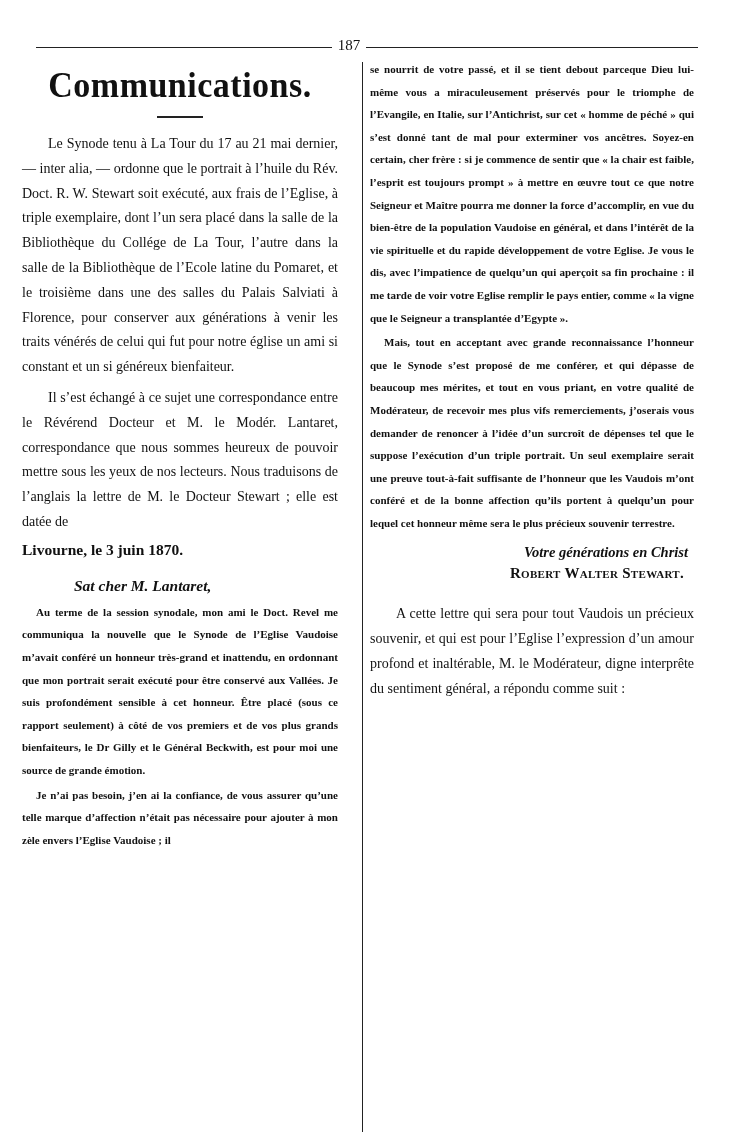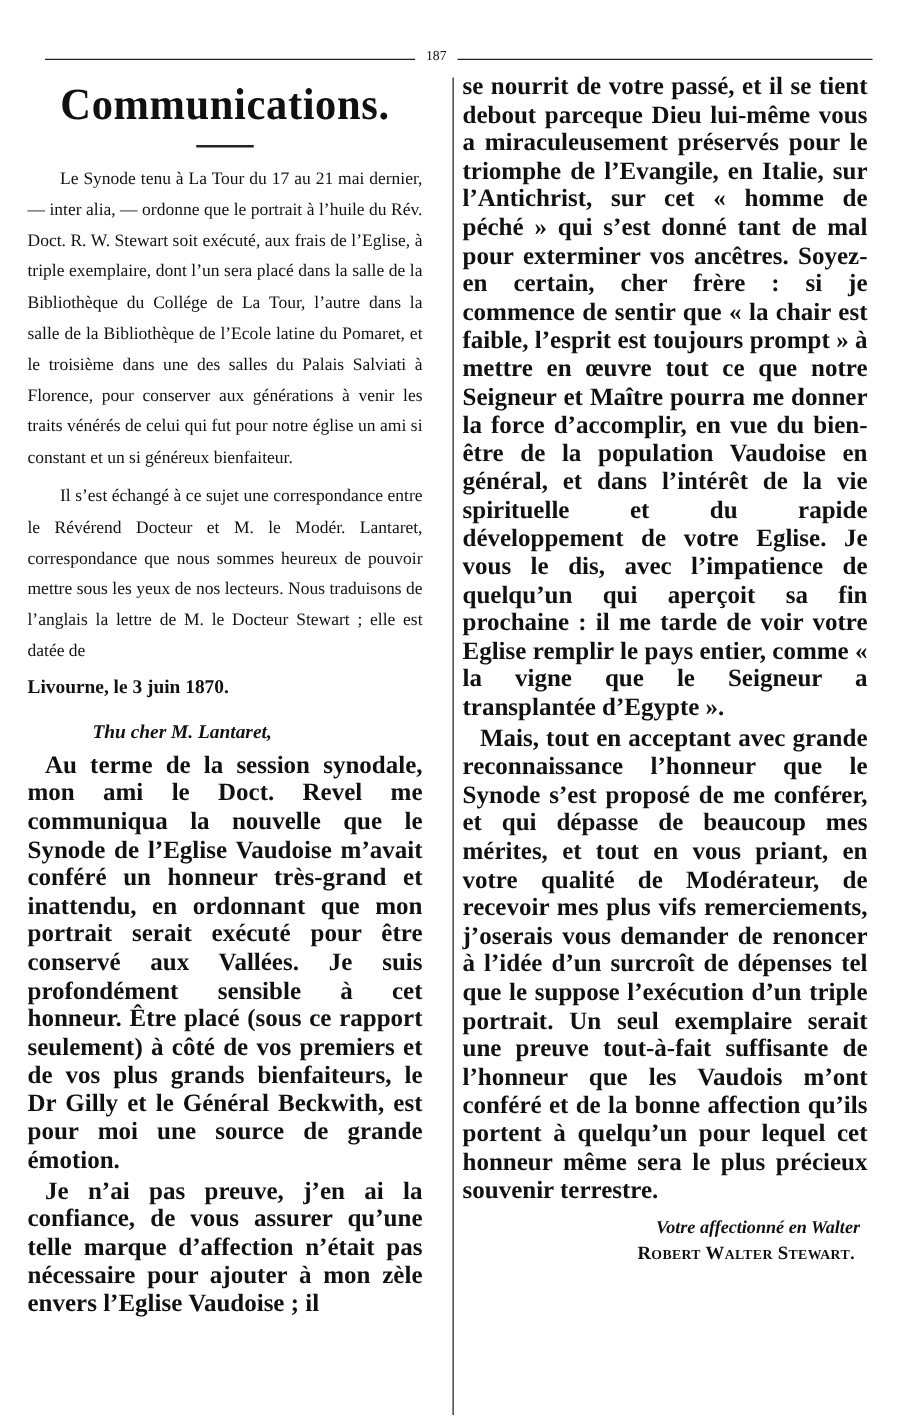--- a/index.html
+++ b/index.html
@@ -3,37 +3,37 @@
 <meta charset="utf-8">
 <style>
   html, body { margin: 0; padding: 0; background: #ffffff; }
   body { width: 729px; height: 1140px; position: relative; overflow: hidden; color: #111; }
   .page { position: absolute; left: 0; top: 0; width: 729px; height: 1140px; }
   .header { position: absolute; left: 36px; top: 35px; width: 662px; height: 20px; }
   .header .rule { position: absolute; top: 12px; height: 0; border-top: 1.3px solid #222; }
   .header .rule.left { left: 0; width: 296px; }
   .header .rule.right { left: 330px; width: 332px; }
   .header .num { position: absolute; left: 296px; width: 34px; top: 0; text-align: center;
-    font-family: "Liberation Serif", serif; font-size: 11px; line-height: 20px; }
+    font-family: "Liberation Serif", serif; font-size: 15px; line-height: 20px; }
   .col-rule { position: absolute; left: 362px; top: 62px; width: 0; height: 1070px; border-left: 1.5px solid #222; }
 
   .col { position: absolute; }
   .col.left { left: 22px; top: 58px; width: 316px; }
   .col.right { left: 370px; top: 58px; width: 324px; }
 
   .title { font-family: "Liberation Serif", serif; font-weight: bold; font-size: 34px; text-align: center;
     letter-spacing: 0.5px; line-height: 46px; margin: 4px 0 0 0; transform: scaleY(1.05); }
   .title-dash { width: 46px; margin: 8px auto 14px auto; border-top: 2px solid #222; }
 
   .big { font-family: "Liberation Serif", serif; font-size: 14px; line-height: 24.8px; text-align: justify; margin: 0; }
   .big p { margin: 0 0 6px 0; text-indent: 26px; text-align: justify; }
   .dateline { font-family: "Liberation Serif", serif; font-weight: bold; font-size: 15.5px; text-align: left; margin: 4px 0 18px 0; }
   .salute { font-family: "Liberation Serif", serif; font-style: italic; font-weight: bold; font-size: 15.5px; margin: 16px 0 6px 52px; }
 
-  .small { font-family: "Liberation Serif", serif; font-weight: bold; font-size: 20px; line-height: 22.6px; text-align: justify; }
+  .small { font-family: "Liberation Serif", serif; font-weight: bold; font-size: 11px; line-height: 22.6px; text-align: justify; }
   .small p { margin: 0 0 2px 0; text-indent: 14px; }
   .small p.cont { text-indent: 0; }
   .closing { font-family: "Liberation Serif", serif; font-style: italic; font-weight: bold; font-size: 14.5px; text-align: right; margin: 10px 6px 4px 0; }
   .signature { font-family: "Liberation Serif", serif; font-weight: bold; font-variant: small-caps; font-size: 15px; text-align: right; margin: 4px 10px 20px 0; letter-spacing: 0.3px; }
   .right .big { margin-top: 16px; }
 </style>
 </head>
 <body>
 
 <div class="page">
@@ -47,29 +47,32 @@
   <div class="col-rule"></div>
 
   <div class="col left">
     <div class="title">Communications.</div>
     <div class="title-dash"></div>
     <div class="big">
       <p>Le Synode tenu à La Tour du 17 au 21 mai dernier, — inter alia, — ordonne que le portrait à l’huile du Rév. Doct. R. W. Stewart soit exécuté, aux frais de l’Eglise, à triple exemplaire, dont l’un sera placé dans la salle de la Bibliothèque du Collége de La Tour, l’autre dans la salle de la Bibliothèque de l’Ecole latine du Pomaret, et le troisième dans une des salles du Palais Salviati à Florence, pour conserver aux générations à venir les traits vénérés de celui qui fut pour notre église un ami si constant et un si généreux bienfaiteur.</p>
       <p>Il s’est échangé à ce sujet une correspondance entre le Révérend Docteur et M. le Modér. Lantaret, correspondance que nous sommes heureux de pouvoir mettre sous les yeux de nos lecteurs. Nous traduisons de l’anglais la lettre de M. le Docteur Stewart ; elle est datée de</p>
     </div>
     <div class="dateline">Livourne, le 3 juin 1870.</div>
-    <div class="salute">Thu cher M. Lantaret,</div>
+    <div class="salute">Sat cher M. Lantaret,</div>
     <div class="small">
       <p>Au terme de la session synodale, mon ami le Doct. Revel me communiqua la nouvelle que le Synode de l’Eglise Vaudoise m’avait conféré un honneur très-grand et inattendu, en ordonnant que mon portrait serait exécuté pour être conservé aux Vallées. Je suis profondément sensible à cet honneur. Être placé (sous ce rapport seulement) à côté de vos premiers et de vos plus grands bienfaiteurs, le Dr Gilly et le Général Beckwith, est pour moi une source de grande émotion.</p>
-      <p>Je n’ai pas preuve, j’en ai la confiance, de vous assurer qu’une telle marque d’affection n’était pas nécessaire pour ajouter à mon zèle envers l’Eglise Vaudoise ; il</p>
+      <p>Je n’ai pas besoin, j’en ai la confiance, de vous assurer qu’une telle marque d’affection n’était pas nécessaire pour ajouter à mon zèle envers l’Eglise Vaudoise ; il</p>
     </div>
   </div>
 
   <div class="col right">
     <div class="small">
       <p class="cont">se nourrit de votre passé, et il se tient debout parceque Dieu lui-même vous a miraculeusement préservés pour le triomphe de l’Evangile, en Italie, sur l’Antichrist, sur cet « homme de péché » qui s’est donné tant de mal pour exterminer vos ancêtres. Soyez-en certain, cher frère : si je commence de sentir que « la chair est faible, l’esprit est toujours prompt » à mettre en œuvre tout ce que notre Seigneur et Maître pourra me donner la force d’accomplir, en vue du bien-être de la population Vaudoise en général, et dans l’intérêt de la vie spirituelle et du rapide développement de votre Eglise. Je vous le dis, avec l’impatience de quelqu’un qui aperçoit sa fin prochaine : il me tarde de voir votre Eglise remplir le pays entier, comme « la vigne que le Seigneur a transplantée d’Egypte ».</p>
       <p>Mais, tout en acceptant avec grande reconnaissance l’honneur que le Synode s’est proposé de me conférer, et qui dépasse de beaucoup mes mérites, et tout en vous priant, en votre qualité de Modérateur, de recevoir mes plus vifs remerciements, j’oserais vous demander de renoncer à l’idée d’un surcroît de dépenses tel que le suppose l’exécution d’un triple portrait. Un seul exemplaire serait une preuve tout-à-fait suffisante de l’honneur que les Vaudois m’ont conféré et de la bonne affection qu’ils portent à quelqu’un pour lequel cet honneur même sera le plus précieux souvenir terrestre.</p>
     </div>
-    <div class="closing">Votre affectionné en Walter</div>
+    <div class="closing">Votre générations en Christ</div>
     <div class="signature">Robert Walter Stewart.</div>
+    <div class="big">
+      <p>A cette lettre qui sera pour tout Vaudois un précieux souvenir, et qui est pour l’Eglise l’expression d’un amour profond et inaltérable, M. le Modérateur, digne interprête du sentiment général, a répondu comme suit :</p>
+    </div>
   </div>
 
 </div>
 
 </body></html>

